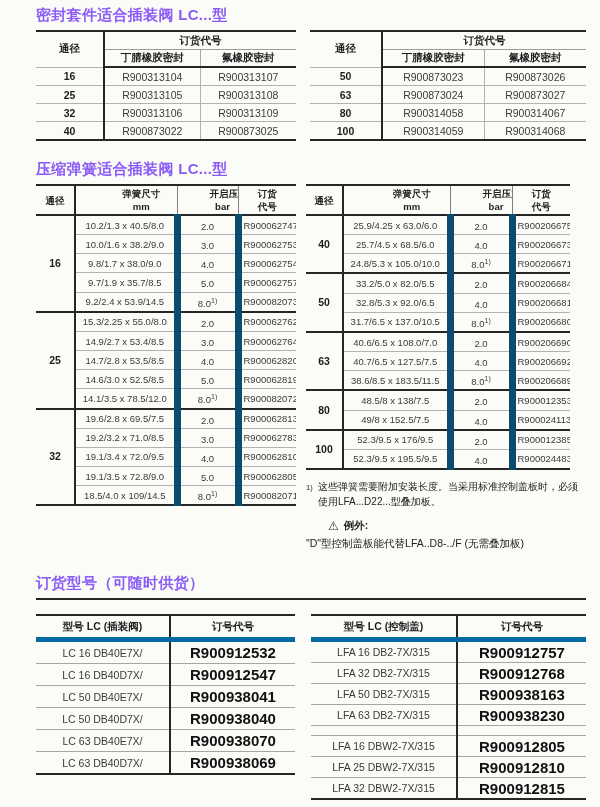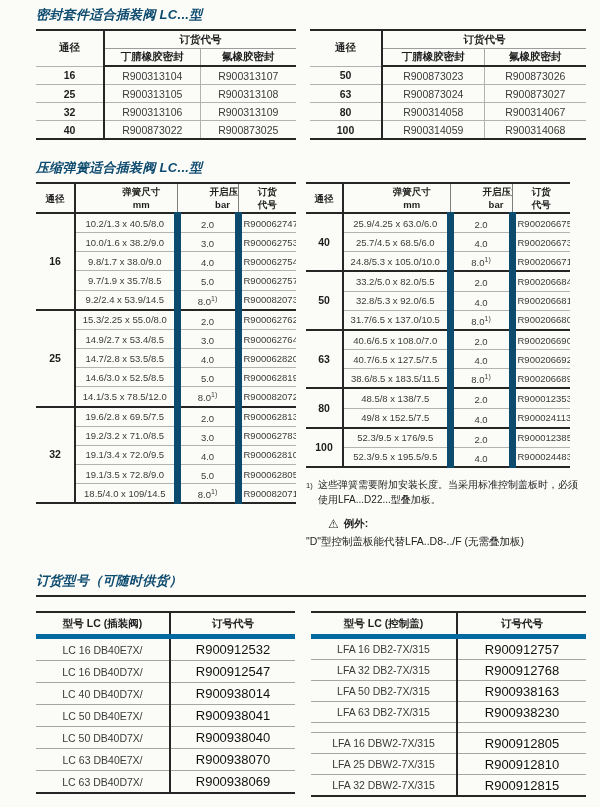--- a/index.html
+++ b/index.html
@@ -3,21 +3,21 @@
 <meta charset="utf-8">
 <style>
   html,body{margin:0;padding:0;background:#fbfbf8;}
   body{
     width:600px;height:807px;overflow:hidden;
     font-family:"Liberation Sans","DejaVu Sans",sans-serif;
     color:#222;
     -webkit-font-smoothing:antialiased;
   }
   .page{padding:6px 14px 0 36px;}
-  .sec-title{font-size:13px;font-weight:bold;color:#0c4a6e;margin:0 0 5px 0;letter-spacing:.3px;font-style:italic;}
+  .sec-title{font-size:15px;font-weight:bold;color:#8b5cf6;margin:0 0 5px 0;letter-spacing:.3px;}
   .flex-row{display:flex;align-items:flex-start;}
 
   table{border-collapse:collapse;table-layout:fixed;}
   th,td{padding:0 2px;overflow:hidden;white-space:nowrap;}
 
   
   .seal-tbl{border-top:2px solid #262626;border-bottom:2px solid #262626;font-size:10.5px;}
   .seal-tbl th{font-weight:bold;color:#1d1d1d;text-align:center;}
   .seal-tbl .h-dn{border-right:2px solid #262626;}
   .seal-tbl .h-order{height:17px;border-bottom:1px solid #9c9c9c;}
@@ -53,21 +53,21 @@
   .exception .etext{white-space:normal;line-height:14px;display:block;margin-left:-14px;margin-top:3px;}
 
   
   .order-rule{border-bottom:2px solid #262626;margin:2px 0 0 0;width:550px;}
   .order-tables{margin-top:14px;}
   .model-tbl{border-top:2px solid #262626;border-bottom:2px solid #262626;font-size:10.5px;}
   .model-tbl th{font-weight:bold;color:#1d1d1d;text-align:center;height:21px;border-bottom:5px solid #0369a1;}
   .model-tbl th.h-model{border-right:2px solid #262626;}
   .model-tbl td{text-align:center;border-top:1px solid #a6a6a6;color:#3a3a3a;}
   .model-tbl td.c-model{border-right:2px solid #262626;}
-  .model-tbl td.c-ocode{font-weight:normal;color:#111;font-size:13px;margin-top:24px;}
+  .model-tbl td.c-ocode{font-weight:bold;color:#111;font-size:15px;margin-top:24px;}
   .tbl-left-model{width:259px;margin-right:16px;}
   .tbl-left-model td{height:21px;}
   .tbl-right-model{width:275px;}
   .tbl-right-model td{height:20px;}
   .model-tbl tr.spacer td{height:9px;}
 
   .left-bottom-col{width:259px;margin-right:16px;}
 </style>
 </head>
 <body>
@@ -402,24 +402,20 @@
           <tbody>
               <tr>
                 <td class="c-model">LC 16 DB40E7X/</td>
                 <td class="c-ocode">R900912532</td>
               </tr>
               <tr>
                 <td class="c-model">LC 16 DB40D7X/</td>
                 <td class="c-ocode">R900912547</td>
               </tr>
               <tr>
-                <td class="c-model">LC 40 DB40D7X/</td>
-                <td class="c-ocode">R900938014</td>
-              </tr>
-              <tr>
                 <td class="c-model">LC 50 DB40E7X/</td>
                 <td class="c-ocode">R900938041</td>
               </tr>
               <tr>
                 <td class="c-model">LC 50 DB40D7X/</td>
                 <td class="c-ocode">R900938040</td>
               </tr>
               <tr>
                 <td class="c-model">LC 63 DB40E7X/</td>
                 <td class="c-ocode">R900938070</td>

